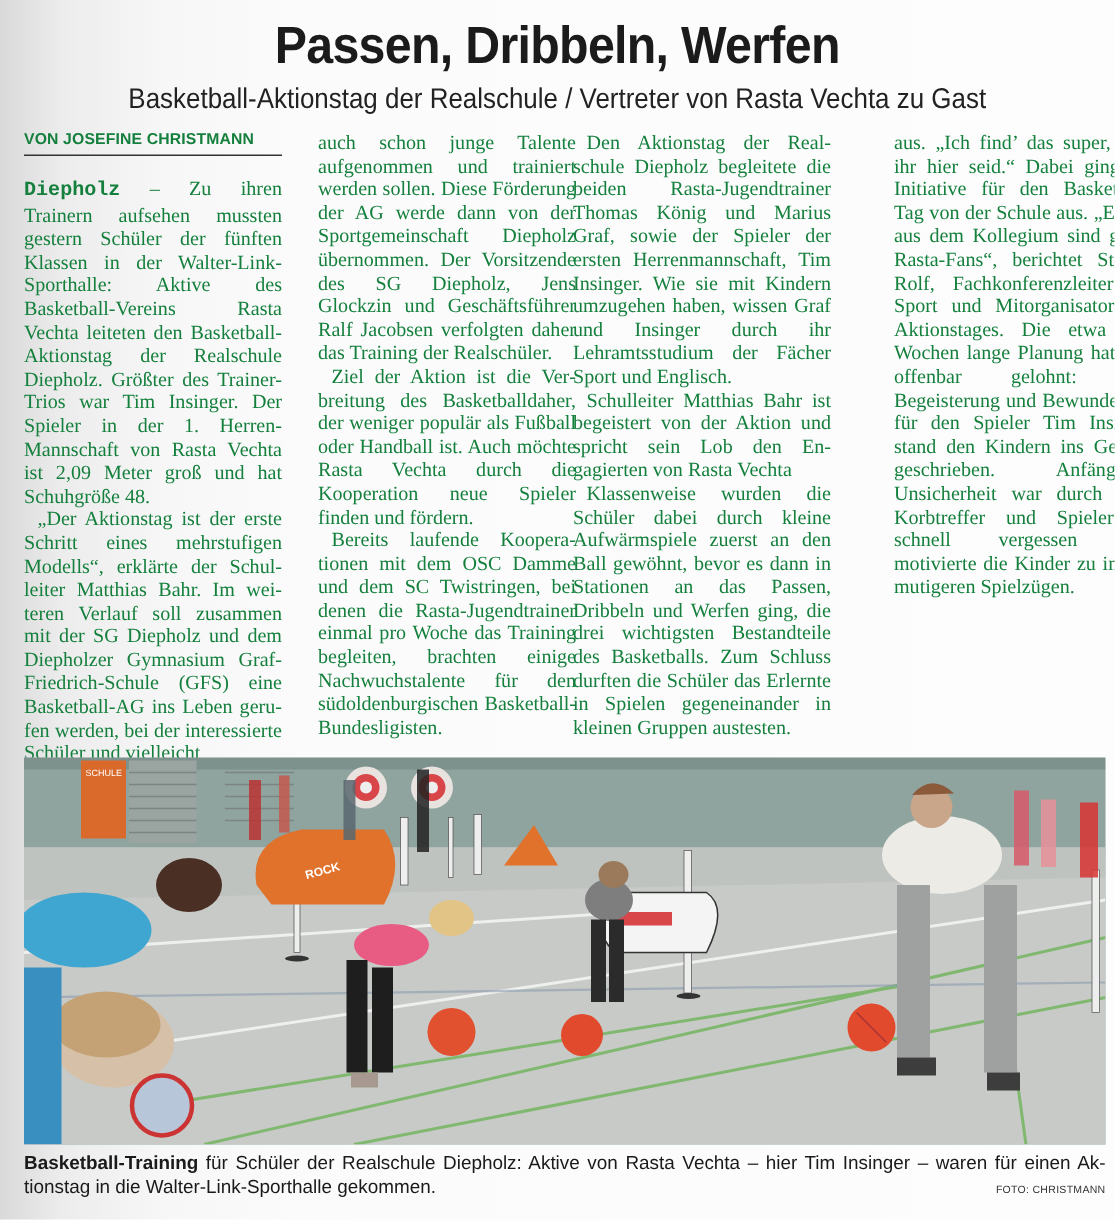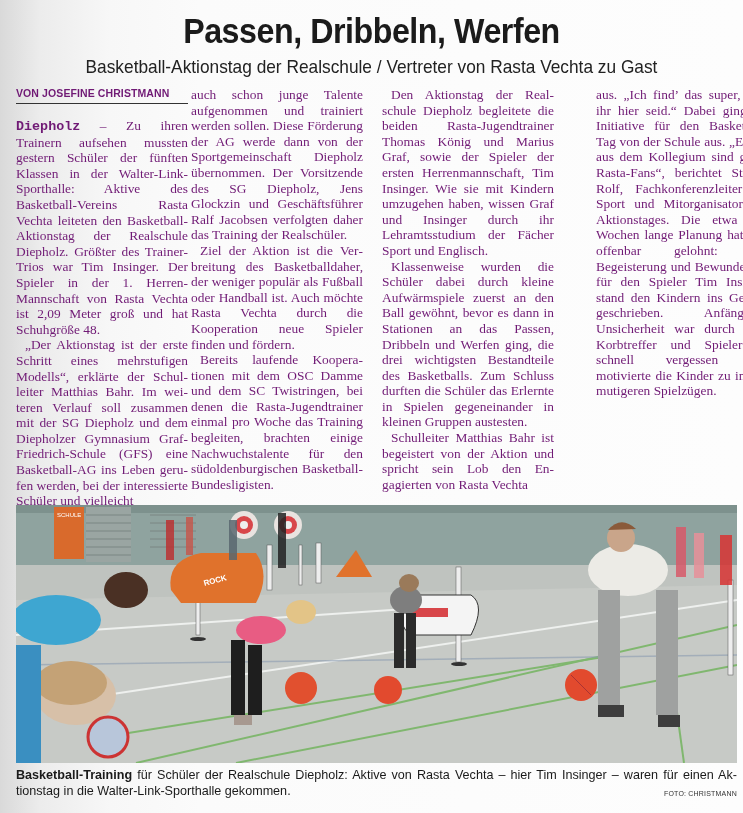--- a/index.html
+++ b/index.html
@@ -16,26 +16,26 @@
     transform: scaleX(0.92);
   }
   .subhead {
     position: absolute; left: 0; top: 55px; width: 743px; text-align: center;
     font-family: "Liberation Sans", sans-serif; font-size: 19px; color: #222;
     line-height: 24px; transform: scaleX(0.91);
   }
   .col {
     position: absolute; top: 87px; width: 172px;
     font-family: "Liberation Serif", serif; font-size: 13.4px; line-height: 15.6px;
-    text-align: justify; color: #701a75;
+    text-align: justify; color: #15803d;
   }
   .col p { margin: 0; text-indent: 0; hyphens: manual; }
   .col p.ind { text-indent: 9px; }
   .col1 { left: 16px; }
-  .col2 { left: 191px; }
+  .col2 { left: 212px; }
   .col3 { left: 382px; }
   .col4 { left: 596px; width: 174px; }
   .byline {
     font-family: "Liberation Sans", sans-serif; font-weight: bold; font-size: 10.5px;
     letter-spacing: 0.1px; padding-bottom: 3px; border-bottom: 1px solid #333;
     margin-bottom: 14px; text-align: left; line-height: 13px;
   }
   .dateline { font-family: Liberation Mono, monospace; font-weight: bold; }
   .photo {
     position: absolute; left: 16px; top: 505px; width: 721px; height: 258px;
@@ -66,22 +66,22 @@
 </div>
 
 <div class="col col2">
   <p>auch schon junge Talente aufgenommen und trainiert werden sollen. Diese Förde­rung der AG werde dann von der Sportgemeinschaft Diep­holz übernommen. Der Vor­sitzende des SG Diepholz, Jens Glockzin und Geschäfts­führer Ralf Jacobsen verfolg­ten daher das Training der Realschüler.</p>
   <p class="ind">Ziel der Aktion ist die Ver­breitung des Basketball­daher, der weniger populär als Fußball oder Handball ist. Auch möchte Rasta Vechta durch die Kooperation neue Spieler finden und fördern.</p>
   <p class="ind">Bereits laufende Koopera­tionen mit dem OSC Damme und dem SC Twistringen, bei denen die Rasta-Jugendtrai­ner einmal pro Woche das Training begleiten, brachten einige Nachwuchstalente für den südoldenburgischen Bas­ketball-Bundesligisten.</p>
 </div>
 
 <div class="col col3">
   <p class="ind">Den Aktionstag der Real­schule Diepholz begleitete die beiden Rasta-Jugendtrai­ner Thomas König und Mari­us Graf, sowie der Spieler der ersten Herrenmannschaft, Tim Insinger. Wie sie mit Kin­dern umzugehen haben, wis­sen Graf und Insinger durch ihr Lehramtsstudium der Fä­cher Sport und Englisch.</p>
+  <p class="ind">Schulleiter Matthias Bahr ist begeistert von der Aktion und spricht sein Lob den En­gagierten von Rasta Vechta</p>
   <p class="ind">Klassenweise wurden die Schüler dabei durch kleine Aufwärmspiele zuerst an den Ball gewöhnt, bevor es dann in Stationen an das Passen, Dribbeln und Werfen ging, die drei wichtigsten Bestand­teile des Basketballs. Zum Schluss durften die Schüler das Erlernte in Spielen gegen­einander in kleinen Gruppen austesten.</p>
-  <p class="ind">Schulleiter Matthias Bahr ist begeistert von der Aktion und spricht sein Lob den En­gagierten von Rasta Vechta</p>
 </div>
 
 <div class="col col4">
   <p>aus. „Ich find’ das super, dass ihr hier seid.“ Dabei ging die Initiative für den Basketball-Tag von der Schule aus. „Eini­ge aus dem Kollegium sind große Rasta-Fans“, berichtet Steffen Rolf, Fachkonferenz­leiter für Sport und Mitorga­nisator des Aktionstages. Die etwa vier Wochen lange Pla­nung hat sich offenbar ge­lohnt: Die Begeisterung und Bewunderung für den Spieler Tim Insinger stand den Kin­dern ins Gesicht geschrieben. Anfängliche Unsicherheit war durch erste Korbtreffer und Spielerfolge schnell ver­gessen und motivierte die Kinder zu immer mutigeren Spielzügen.</p>
 </div>
 
 <div class="photo">
   <svg width="721" height="258" viewBox="0 0 721 258" xmlns="http://www.w3.org/2000/svg">
 
     <rect x="0" y="0" width="721" height="65" fill="#8fa39f"></rect>

